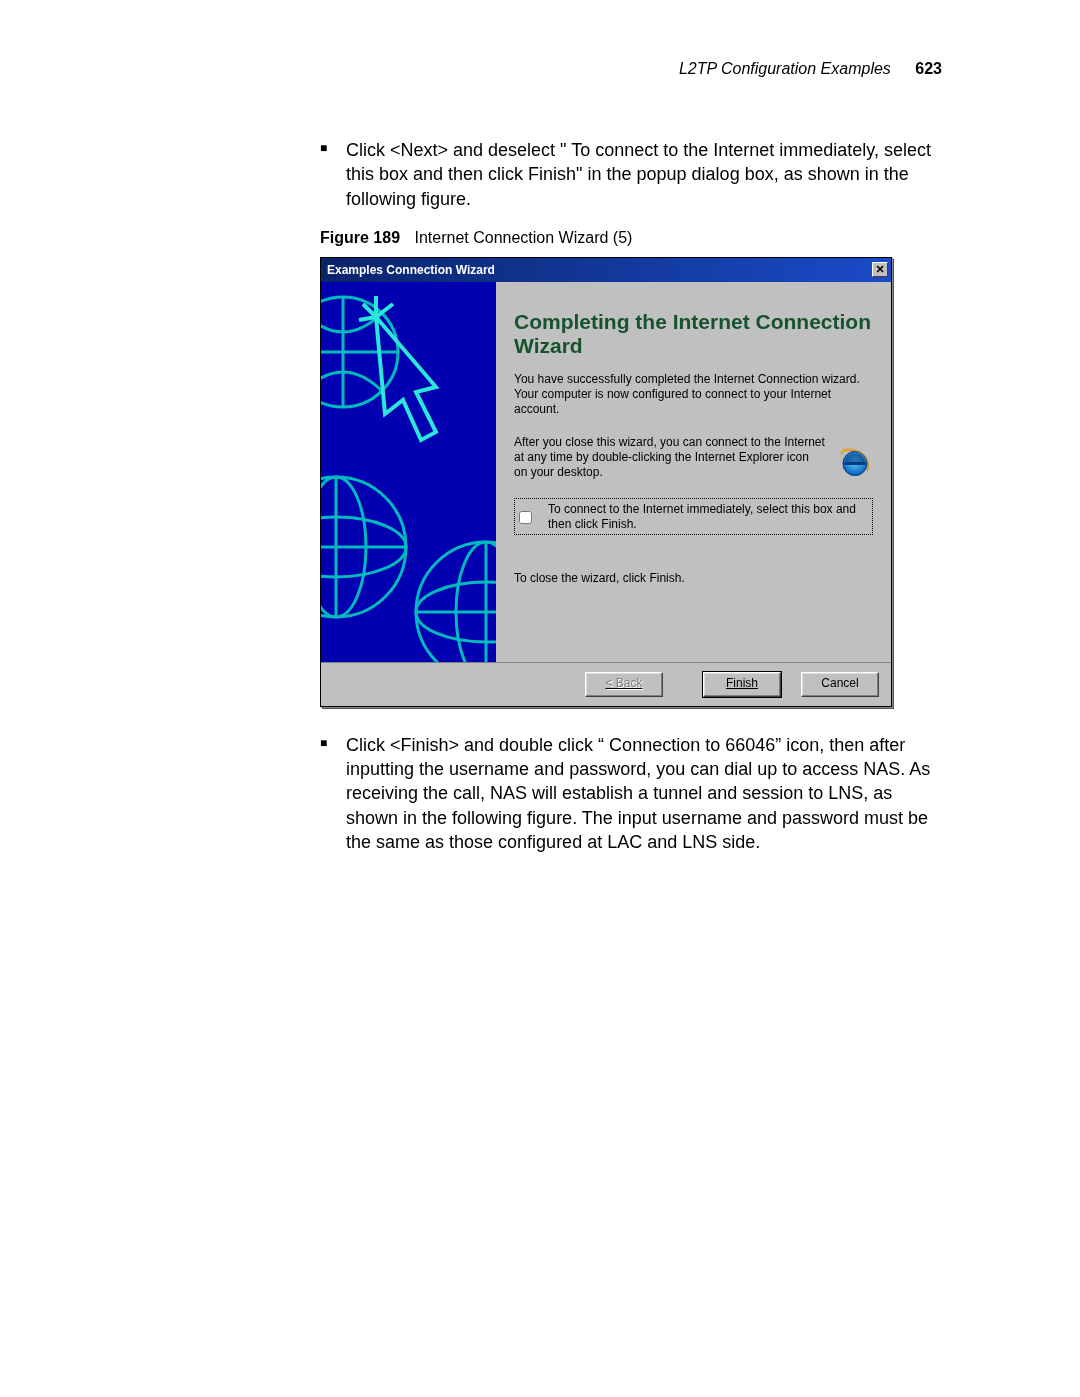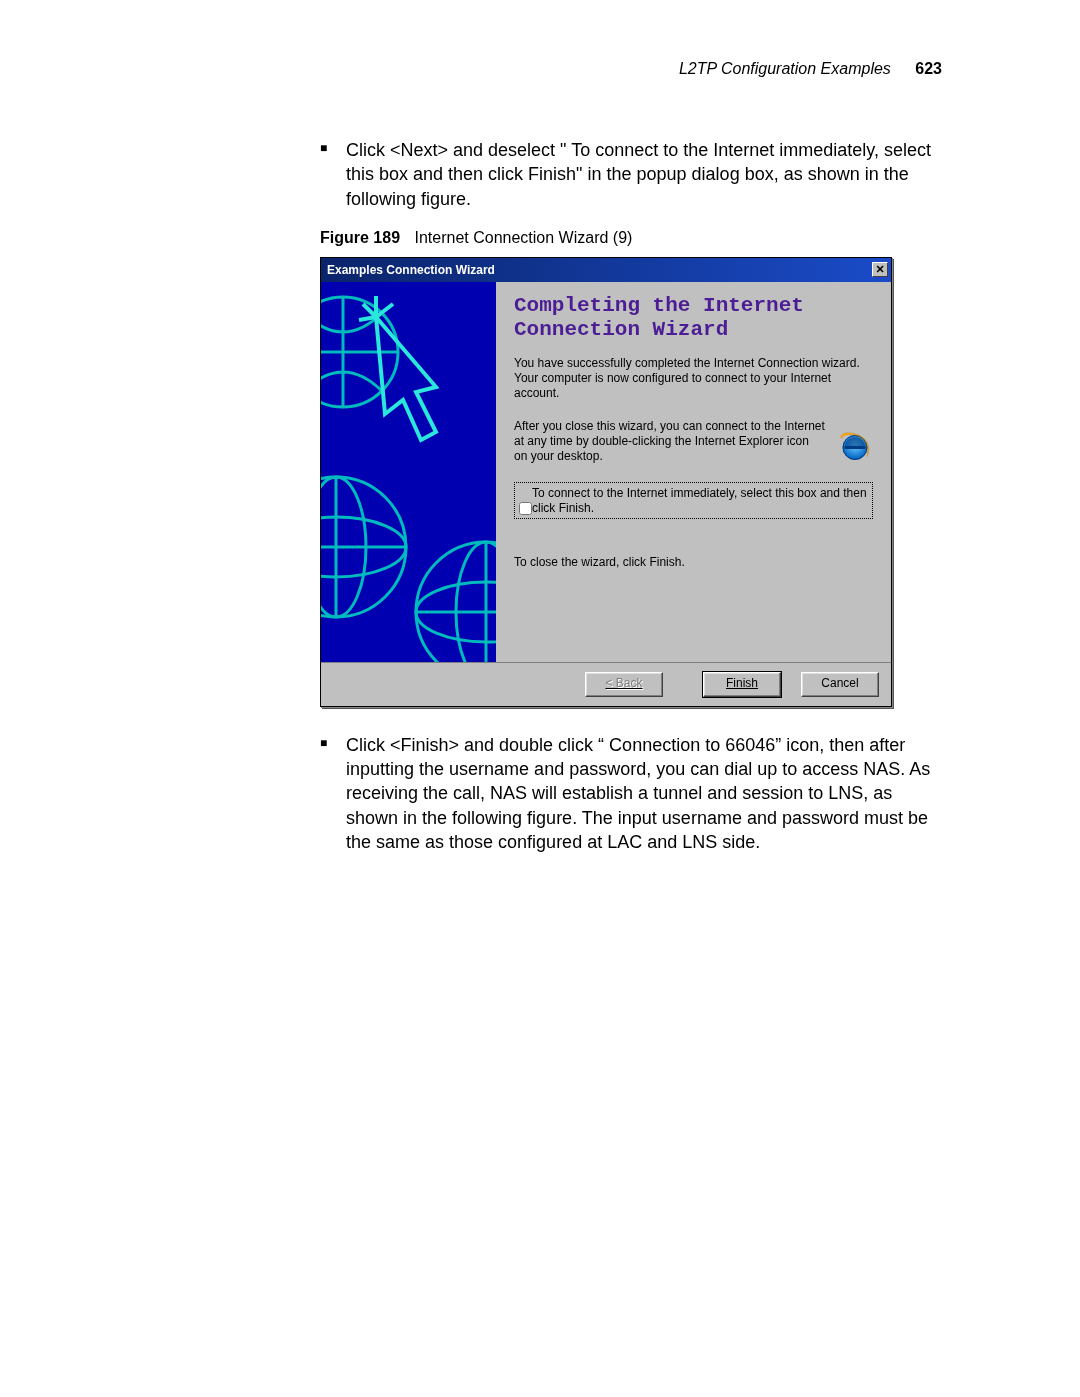--- a/index.html
+++ b/index.html
@@ -104,46 +104,46 @@
     overflow: hidden;
   }
   .side-banner svg { width: 100%; height: 100%; display:block; }
   .content-pane {
     flex: 1;
     background: #c0c0c0;
     padding: 12px 18px 8px 18px;
     position: relative;
   }
   .wiz-heading {
-    font-family: Liberation Mono, monospace;
+    font-family: Liberation Sans, sans-serif;
     font-size: 21px;
     font-weight: bold;
-    color: #4c1d95;
-    margin: 0 0 14px 0;
+    color: #14532d;
+    margin: 16px 0 14px 0;
     line-height: 1.15;
   }
   .wiz-para {
     font-size: 12px;
     color: #000;
     margin: 0 0 18px 0;
     line-height: 1.25;
   }
   .after-row {
     display: flex;
     align-items: flex-end;
     gap: 12px;
     margin-bottom: 18px;
   }
   .after-row .txt { flex: 1; font-size: 12px; line-height: 1.25; }
   .ie-icon { width: 36px; height: 36px; flex-shrink: 0; }
 
   .check-row {
     display: flex;
-    align-items: flex-end;
-    gap: 0;
+    align-items: center;
+    gap: 16px;
     border: 1px dotted #000;
     padding: 3px 4px;
     margin-bottom: 36px;
   }
   .check-row input[type=checkbox] {
     width: 13px; height: 13px;
     margin: 2px 0 0 0;
     flex-shrink: 0;
   }
   .check-row .lbl { font-size: 12px; line-height: 1.2; }
@@ -197,21 +197,21 @@
     <span class="sec-title">L2TP Configuration Examples</span>
     <span class="page-num">623</span>
   </div>
 
   <ul class="body-list">
     <li>Click &lt;Next&gt; and deselect " To connect to the Internet immediately, select this box and then click Finish"  in the popup dialog box, as shown in the following figure.</li>
   </ul>
 
   <div class="figure-caption">
     <span class="fig-label">Figure 189</span>
-    <span class="fig-title">Internet Connection Wizard (9)</span>
+    <span class="fig-title">Internet Connection Wizard (5)</span>
   </div>
 
   <div class="dialog">
 
     <div class="titlebar">
       <span class="title-text">Examples Connection Wizard</span>
       <div class="close-btn">
         <span>✕</span>
       </div>
     </div>

